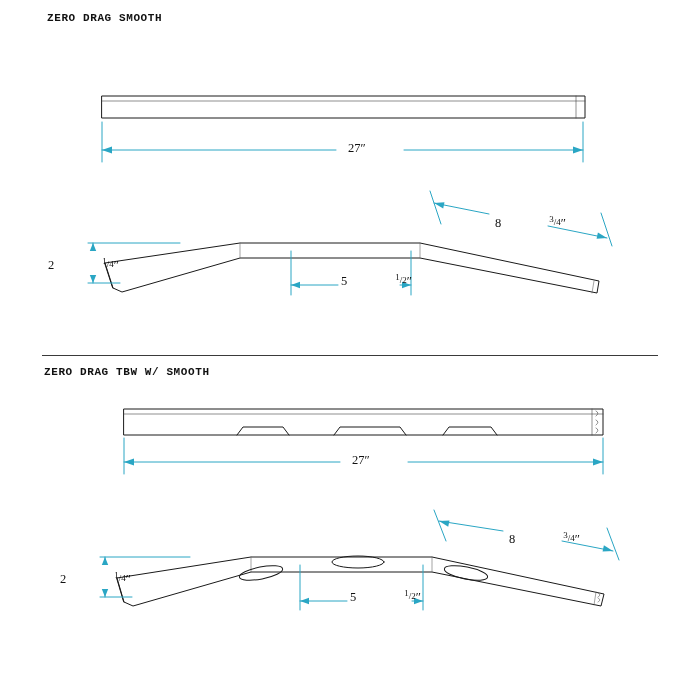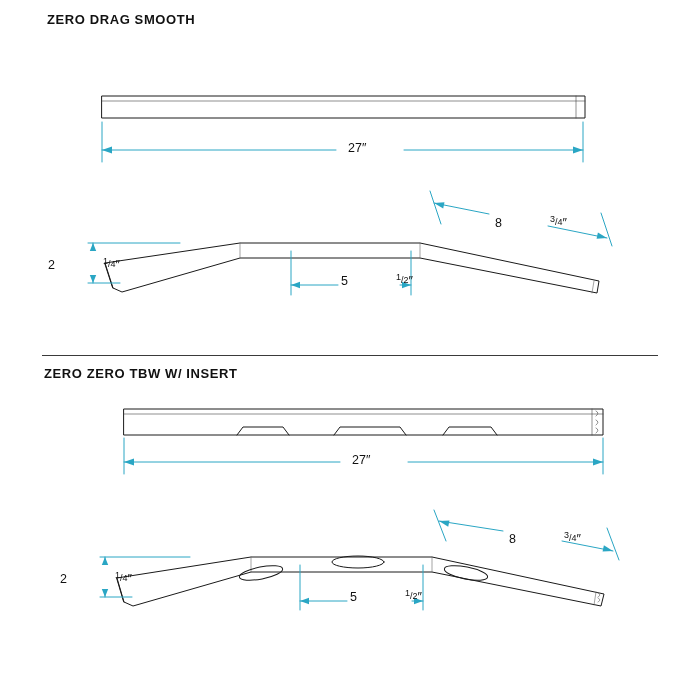--- a/index.html
+++ b/index.html
@@ -15,25 +15,26 @@
     position: relative;
     overflow: hidden;
   }
   .page {
     position: relative;
     width: 700px;
     height: 700px;
   }
   .section-title {
     position: absolute;
-    font-size: 13px;
+    font-size: 11px;
     font-weight: bold;
     letter-spacing: 0.6px;
     color: #111111;
     white-space: nowrap;
+    font-family: Liberation Mono, monospace;
   }
   #title-smooth { left: 47px; top: 12px; }
   #title-tbw { left: 44px; top: 366px; }
 
   .divider {
     position: absolute;
     left: 42px;
     top: 355px;
     width: 616px;
     height: 1px;
@@ -47,21 +48,21 @@
     width: 700px;
     height: 700px;
     pointer-events: none;
   }
 
   .dim-label {
     position: absolute;
     font-size: 12.5px;
     color: #111111;
     white-space: nowrap;
-    font-family: Liberation Sans, sans-serif;
+    font-family: Liberation Serif, serif;
   }
   .dim-label .frac {
     font-size: 9px;
     vertical-align: 0.18em;
     padding-left: 48px;
   }
   .dim-label .frac sup { font-size: 9px; vertical-align: 0.35em; }
   .dim-label .frac sub { font-size: 9px; vertical-align: -0.05em; }
 
   #lbl-27-top   { left: 348px; top: 141px; }
@@ -73,21 +74,21 @@
   #lbl-834-bot  { left: 509px; top: 530px; }
   #lbl-214-bot  { left: 60px;  top: 570px; }
   #lbl-512-bot  { left: 350px; top: 588px; }
 </style>
 </head>
 <body>
 
 <div class="page">
 
   <div class="section-title" id="title-smooth">ZERO DRAG SMOOTH</div>
-  <div class="section-title" id="title-tbw">ZERO ZERO TBW W/ INSERT</div>
+  <div class="section-title" id="title-tbw">ZERO DRAG TBW W/ SMOOTH</div>
 
   <div class="divider"></div>
 
   <svg class="draw" viewBox="0 0 700 700" xmlns="http://www.w3.org/2000/svg">
     <g fill="none" stroke="#1a1a1a" stroke-width="1" stroke-linejoin="round" stroke-linecap="round">
 
       <g>
         <rect x="102" y="96" width="483" height="22"></rect>
         <line x1="102" y1="101" x2="585" y2="101" stroke="#444" stroke-width="0.6"></line>
         <line x1="576" y1="96" x2="576" y2="118" stroke="#444" stroke-width="0.6"></line>

